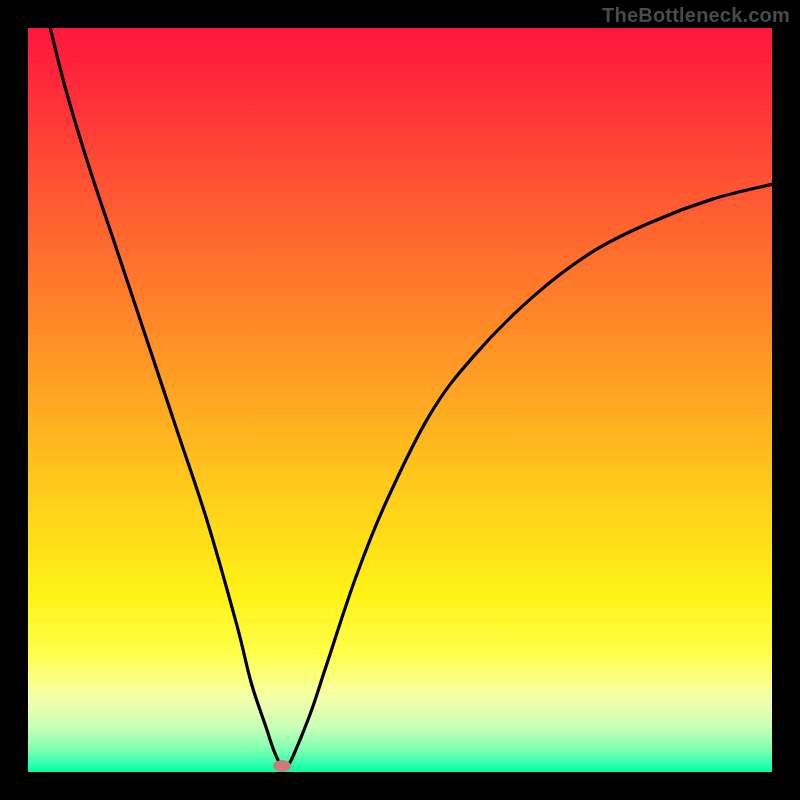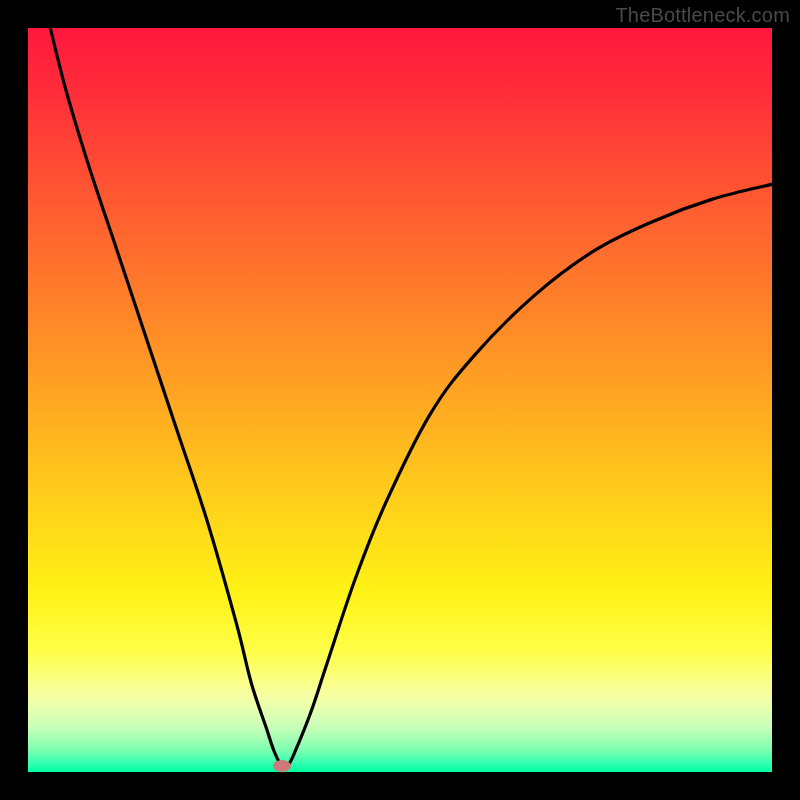--- a/index.html
+++ b/index.html
@@ -10,21 +10,21 @@
     position: relative;
     background: #000;
   }
   .watermark {
     position: absolute;
     top: 4px;
     right: 10px;
     font-family: Arial, sans-serif;
     font-size: 20px;
     color: #4a4a4a;
-    font-weight: normal;
+    font-weight: bold;
     letter-spacing: 0.2px;
   }
   .plot-area {
     position: absolute;
     left: 28px;
     top: 28px;
     width: 744px;
     height: 744px;
   }
   .gradient-bg {

